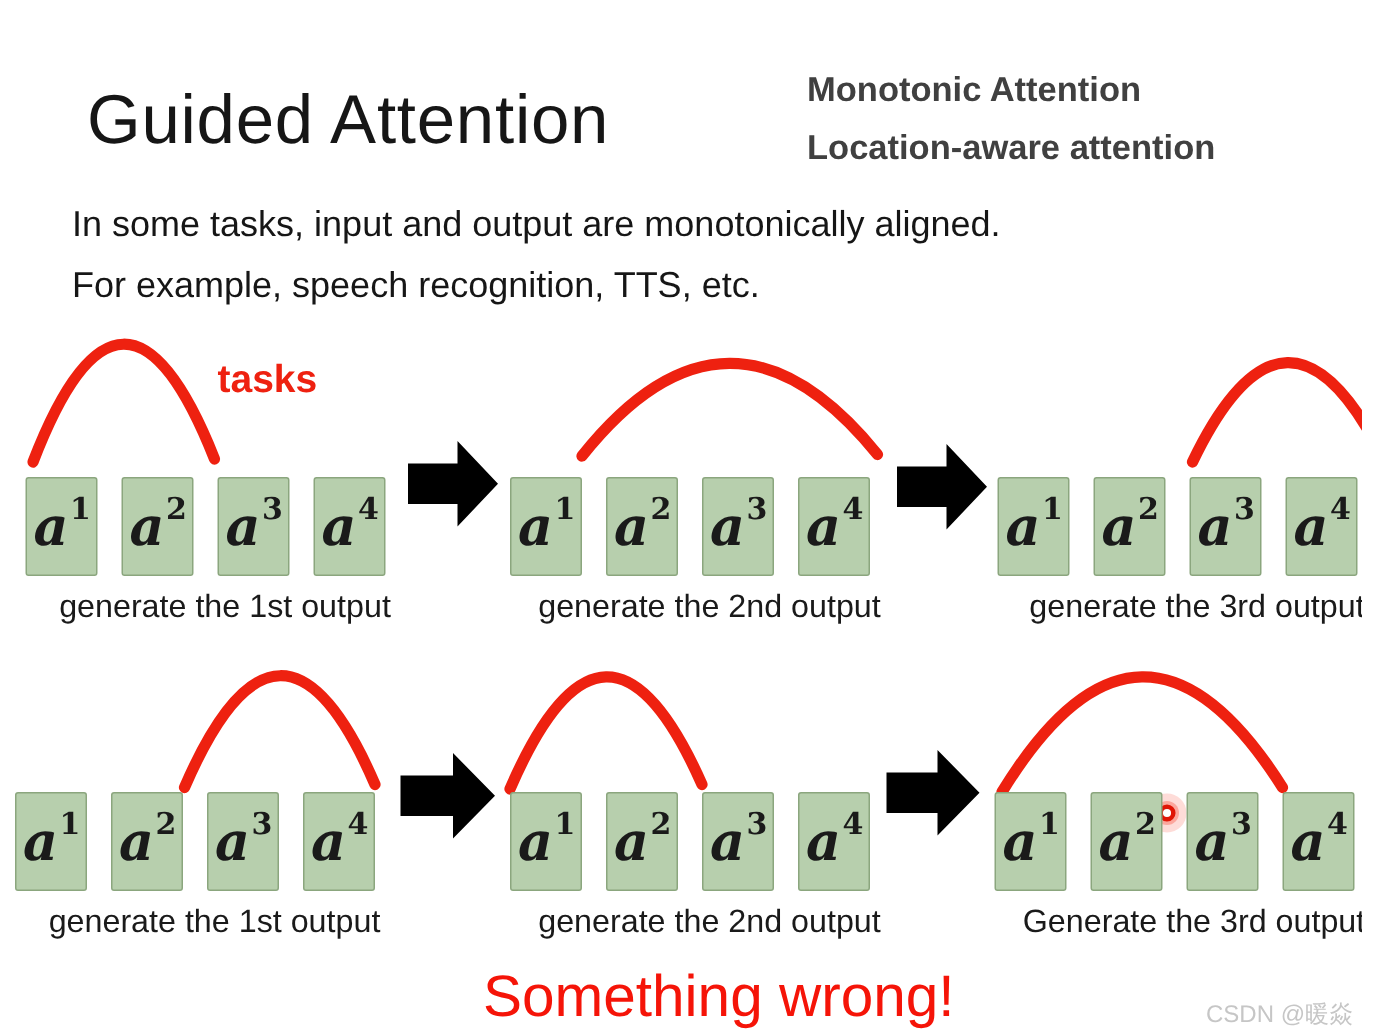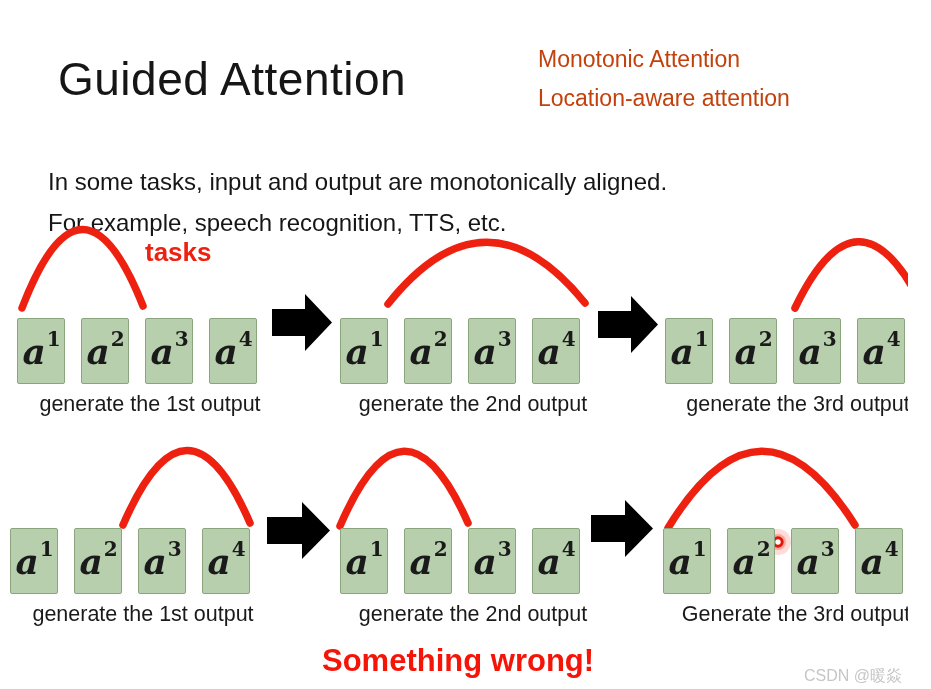--- a/index.html
+++ b/index.html
@@ -6,25 +6,25 @@
   .slide {
     position:relative; width:908px; height:689px; overflow:hidden;
     background:#ffffff; font-family:"Liberation Sans", sans-serif; color:var(--text,#1c1c1c);
   }
   .page-title {
     position:absolute; left:58px; top:52px; margin:0;
     font-size:46px; font-weight:300; letter-spacing:0.5px; color:#161616;
   }
   .hdr-right {
     position:absolute; left:538px; top:40px;
-    font-size:23px; line-height:39px; color:#c2410c;
+    font-size:23px; line-height:39px; color:#404040;font-weight:bold;
   }
   .intro {
     position:absolute; left:48px; top:129px;
-    font-size:24px; line-height:41px; color:#161616;margin-top:32px;
+    font-size:24px; line-height:41px; color:#161616;
   }
   .attn-label {
     position:absolute; left:145px; top:232px;
     font-size:26px; line-height:40px; font-weight:600; color:var(--red,#ee2110);
   }
   .overlay { position:absolute; left:0; top:0; width:931px; height:689px; pointer-events:none; }
   .curve { fill:none; stroke:var(--red,#ee2110); stroke-width:7.5; stroke-linecap:round; }
   .arrow { fill:var(--arrow,#000); stroke:none; }
   .unit { position:absolute; width:240px; }
   .boxes { display:flex; gap:16px; }
@@ -35,21 +35,21 @@
     font-family:"DejaVu Serif", serif; color:#1a1a1a;
   }
   .abox i { font-style:italic; font-weight:700; font-size:36px; line-height:1; }
   .abox sup { font-style:normal; font-weight:700; font-size:20px; line-height:1; vertical-align:0; position:relative; top:-12px; left:1px; }
   .caption {
     position:absolute; top:74px; left:50%; transform:translateX(-50%);
     white-space:nowrap; font-size:21.5px; color:#1a1a1a; text-align:center;margin-left:13px;
   }
   .warning {
     position:absolute; left:322px; top:643px;
-    font-size:31px; font-weight:700; color:var(--warning_red,#f51408);
+    font-size:39px; font-weight:400; color:var(--warning_red,#f51408);
   }
   .watermark {
     position:absolute; right:6px; top:666px;
     font-size:16px; color:var(--watermark,#c6c6c6);
   }
 </style>
 </head>
 <body>
 
 <div class="slide">

